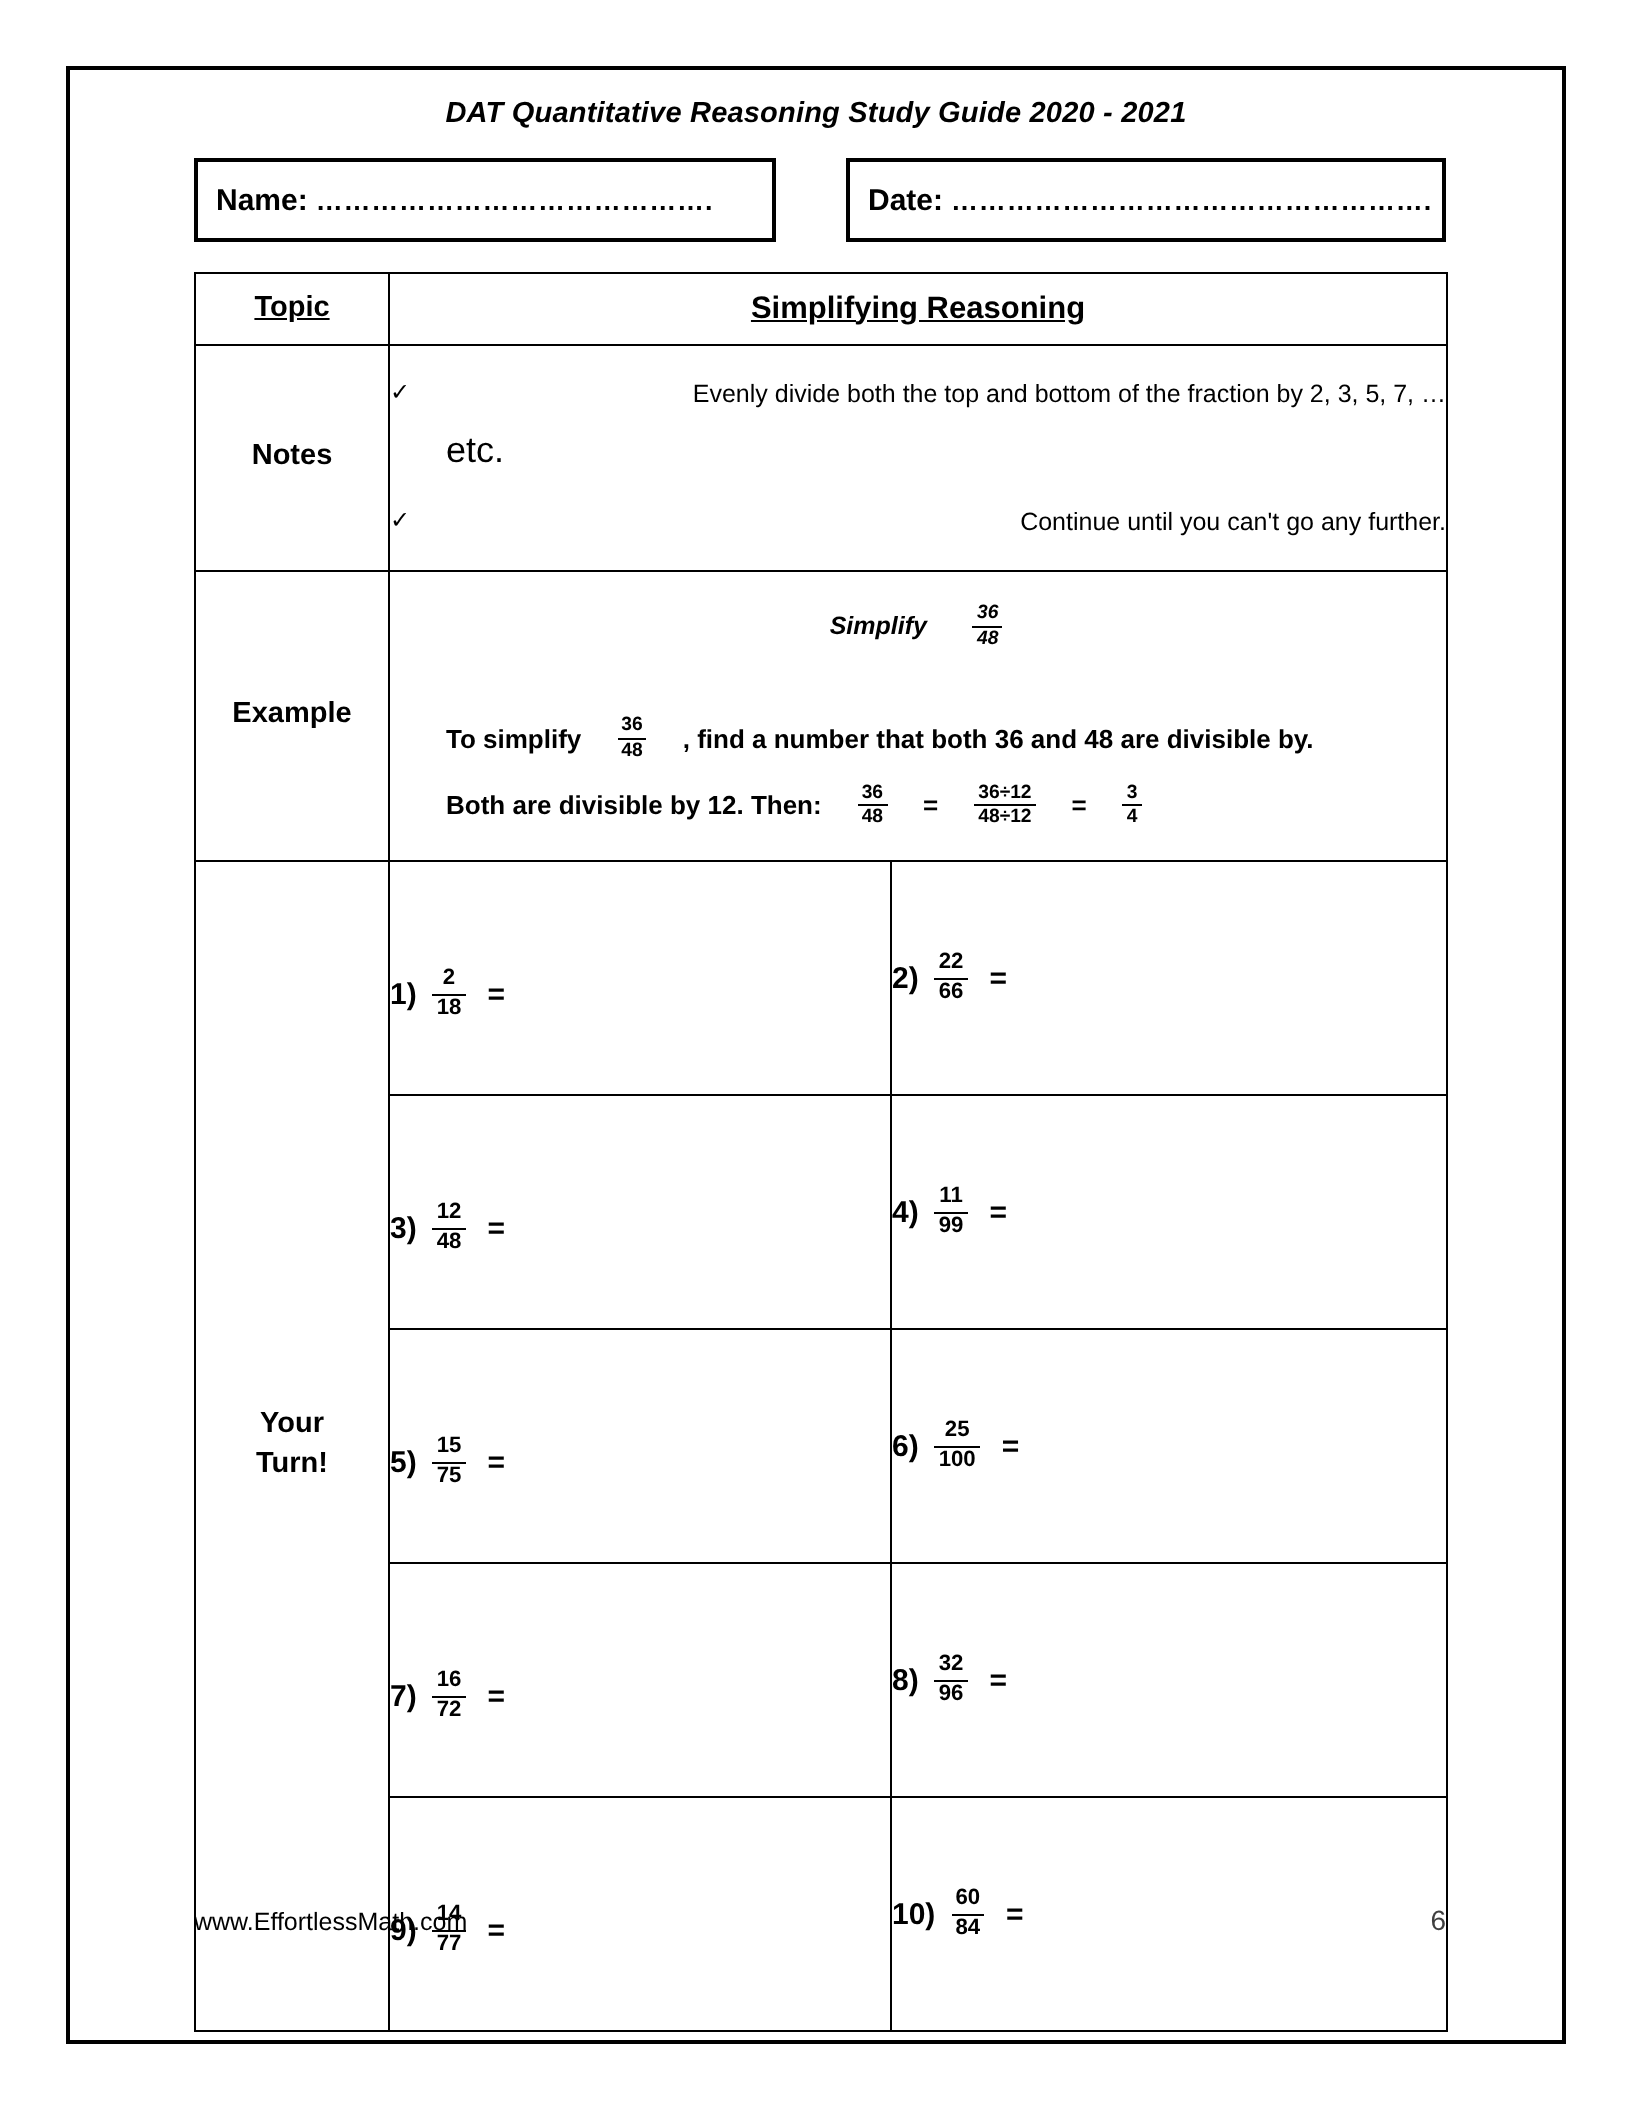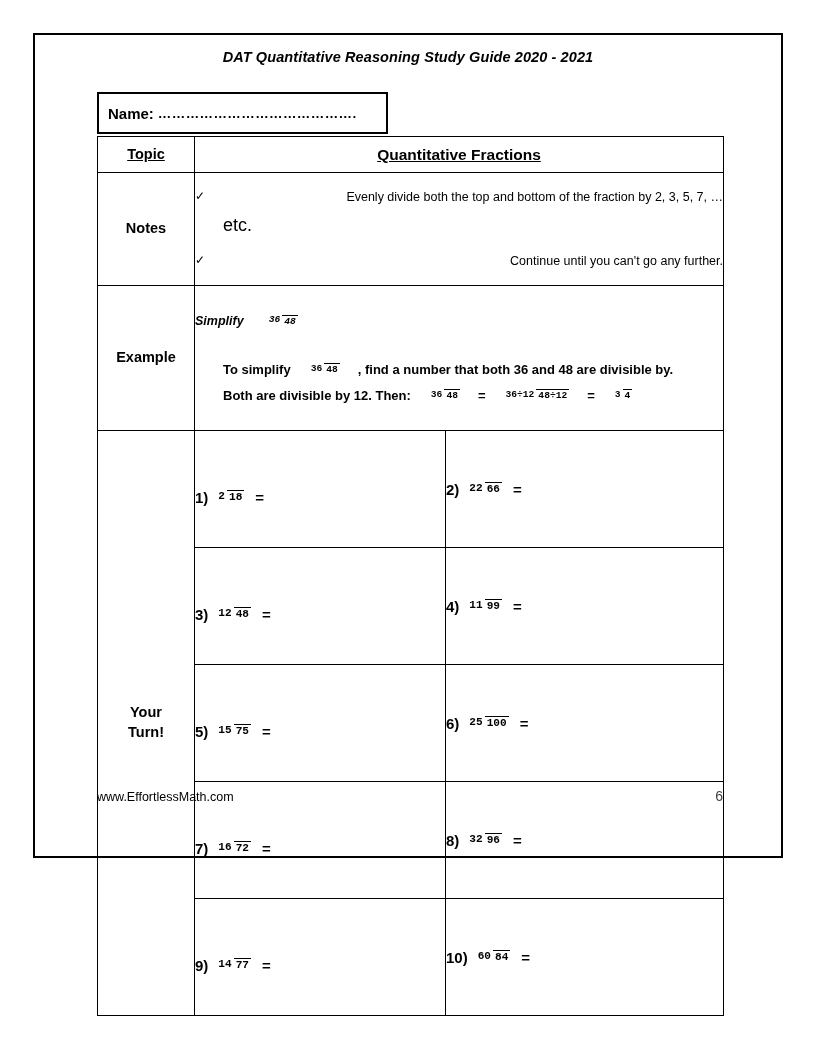--- a/index.html
+++ b/index.html
@@ -15,21 +15,21 @@
     position: relative;
     overflow: hidden;
   }
 
   
   .page-frame {
     position: absolute;
     left: 33px;
     top: 33px;
     width: 750px;
-    height: 825px;
+    height: 989px;
     border: 2px solid #000000;
     box-sizing: border-box;
   }
 
   .page-inner {
     position: absolute;
     left: 0;
     top: 0;
     right: 0;
     bottom: 0;
@@ -45,21 +45,21 @@
     font-size: 14.5px;
     font-weight: bold;
     font-style: italic;
     letter-spacing: 0.1px;
   }
 
   
   .namedate-row {
     position: absolute;
     left: 62px;
-    top: 57px;
+    top: 44px;
     width: 626px;
     height: 42px;
   }
   .nd-box {
     position: absolute;
     top: 0;
     height: 42px;
     border: 2px solid #000000;
     box-sizing: border-box;
     display: flex;
@@ -146,43 +146,43 @@
     padding: 10px 10px 8px 12px;
     vertical-align: top;
   }
   .ex-title {
     font-size: 12.5px;
     font-weight: bold;
     font-style: italic;
     display: flex;
     align-items: center;
     gap: 21px;
+    justify-content: center;
   }
   .ex-line {
     font-size: 13px;
     font-weight: bold;
     display: flex;
     align-items: center;
     flex-wrap: wrap;
     gap: 16px;
     margin-left: 28px;
   }
   .ex-line-1 { margin-top: 34px; }
   .ex-line-2 { margin-top: 11px; }
 
   
   .frac {
     display: inline-flex;
-    flex-direction: row;
+    flex-direction: column;
     align-items: center;
     justify-content: center;
     vertical-align: middle;
     line-height: 1;
     margin: 0 2px;
-    font-family: Liberation Mono, monospace;
   }
   .frac .num {
     font-size: 0.74em;
     padding: 0 2px 1px 2px;
   }
   .frac .den {
     font-size: 0.74em;
     border-top: 1.6px solid #000;
     padding: 1px 2px 0 2px;
   }
@@ -229,34 +229,38 @@
 
 <div class="page-frame">
   <div class="page-inner">
 
     <div class="doc-header">DAT Quantitative Reasoning Study Guide 2020 - 2021</div>
 
     <div class="namedate-row">
       <div class="nd-box nd-name">
         <span class="nd-label">Name:</span>
         <span class="nd-dots">…………………………………….</span>
+      </div>
+      <div class="nd-box nd-date">
+        <span class="nd-label">Date:</span>
+        <span class="nd-dots">…………………………………………….</span>
       </div>
     </div>
 
     <table class="main-table">
       <colgroup>
         <col class="col-label">
         <col style="width:251px">
         <col style="width:278px">
       </colgroup>
 
       <tbody>
           <tr class="topic-row">
         <td class="cell-label">Topic</td>
-        <td class="topic-title" colspan="2">Quantitative Fractions</td>
+        <td class="topic-title" colspan="2">Simplifying Reasoning</td>
       </tr>
 
       <tr class="notes-row">
         <td class="cell-label">Notes</td>
         <td class="notes-body" colspan="2">
           <div class="note-line">
             <span class="note-check">✓</span>
             <span class="note-text">Evenly divide both the top and bottom of the fraction by 2, 3, 5, 7, …</span>
           </div>
           <div class="note-cont">etc.</div>

